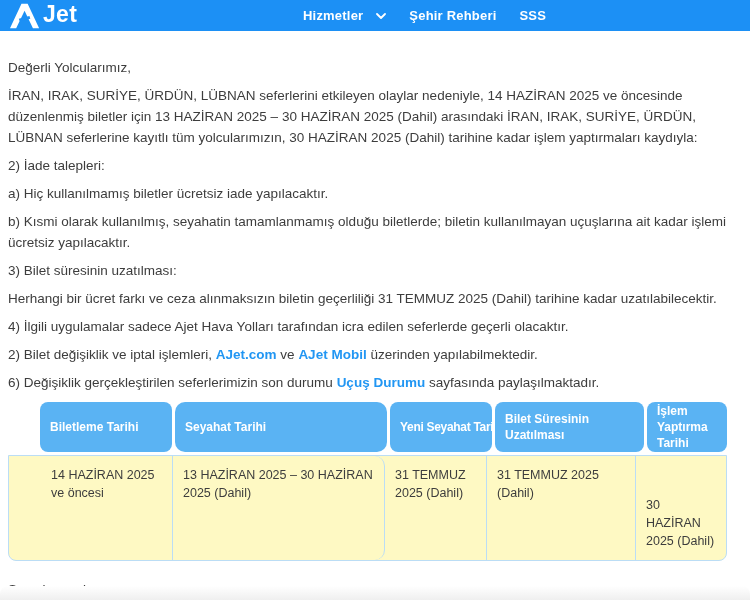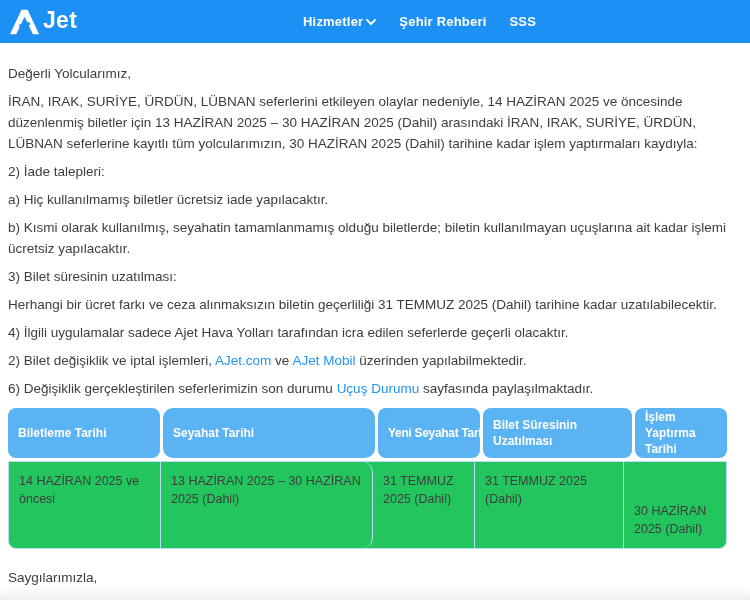--- a/index.html
+++ b/index.html
@@ -4,63 +4,63 @@
 <style>
   html,body{margin:0;padding:0;}
   body{
     width:750px;height:600px;position:relative;overflow:hidden;
     background:#ffffff;
     font-family:"Liberation Sans", sans-serif;
     -webkit-font-smoothing:antialiased;
   }
   
   .topbar{
-    position:relative;height:43px;background:#1C90F5;
+    position:relative;height:31px;background:#1C90F5;
   }
   .logo{
     position:absolute;left:10px;top:50%;transform:translateY(-50%);
     display:flex;align-items:center;gap:3px;cursor:pointer;
   }
   .logo-text{
     color:#fff;font-size:23px;font-weight:600;letter-spacing:.3px;line-height:1;
     margin-top:-2px;
   }
   .mainnav{
     position:absolute;left:303px;top:0;height:100%;
     display:flex;align-items:center;gap:23px;
   }
   .nav-item{
     color:#ffffff;font-size:13px;font-weight:600;letter-spacing:.2px;
-    display:flex;align-items:center;gap:3px;cursor:pointer;white-space:nowrap;
+    display:flex;align-items:center;gap:13px;cursor:pointer;white-space:nowrap;
   }
   
   .content{
-    padding:20px 12px 0 8px;
+    padding:26px 12px 0 8px;
     color:#3D3D3D;font-size:13.5px;line-height:21px;
   }
   .content p{margin:0 0 7px 0;}
-  .link{color:#2196F3;font-weight:400;text-decoration:none;cursor:pointer;}
+  .link{color:#2196F3;font-weight:700;text-decoration:none;cursor:pointer;}
   
   .fare-table{margin:9px 11px 0 0;}
   .t-head{display:flex;gap:3px;margin-bottom:3px;}
   .th{
     background:#5AB3F3;color:#ffffff;font-weight:700;font-size:12px;line-height:16px;
     border-radius:8px;padding:8px 10px;box-sizing:border-box;
     height:50px;display:flex;align-items:center;
   }
   .t-body{
-    display:flex;background:#22c55e;border:1px solid #BBDDF5;
+    display:flex;background:#fef9c3;border:1px solid #BBDDF5;
     border-radius:0 0 8px 8px;box-sizing:border-box;
   }
   .td{
     padding:10px 10px;font-size:12.5px;line-height:18px;color:#3D3D3D;
     box-sizing:border-box;border-right:1px solid #BBDDF5;
   }
   .td:last-child{border-right:none;margin-top:30px;}
-  .c1{width:152px;flex:0 0 auto;}
+  .c1{width:132px;flex:0 0 auto;margin-left:32px;}
   .c2{width:212px;flex:0 0 auto;border-radius:10px;}
   .c3{width:102px;flex:0 0 auto;}
   .c4{width:149px;flex:0 0 auto;}
   .c5{width:124px;flex:1 1 auto;}
   .th.c3{white-space:nowrap;letter-spacing:-.3px;}
   .closing{margin-top:18px !important;}
   
   .footer-band{
     position:absolute;left:0;right:0;bottom:0;height:14px;
     background:linear-gradient(180deg,#ffffff 0%,#efefef 100%);

